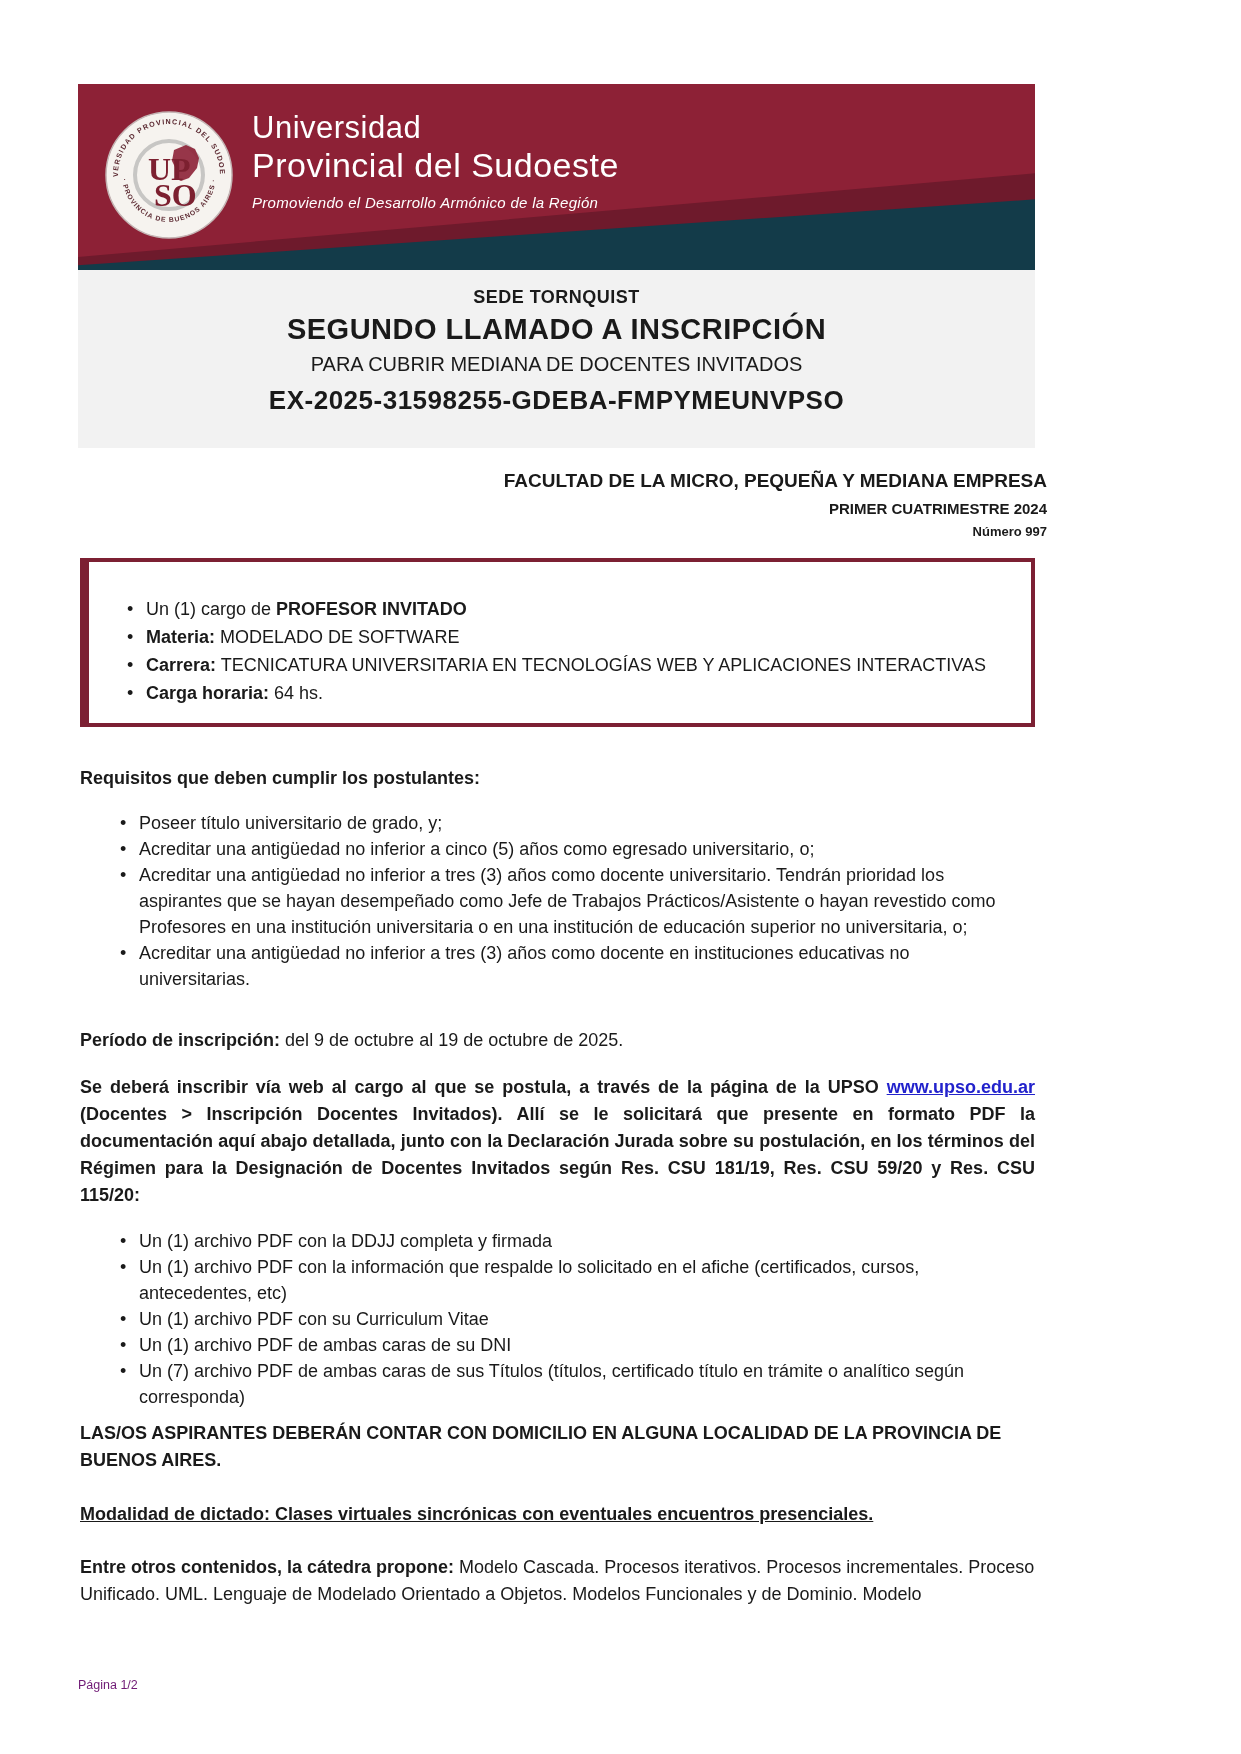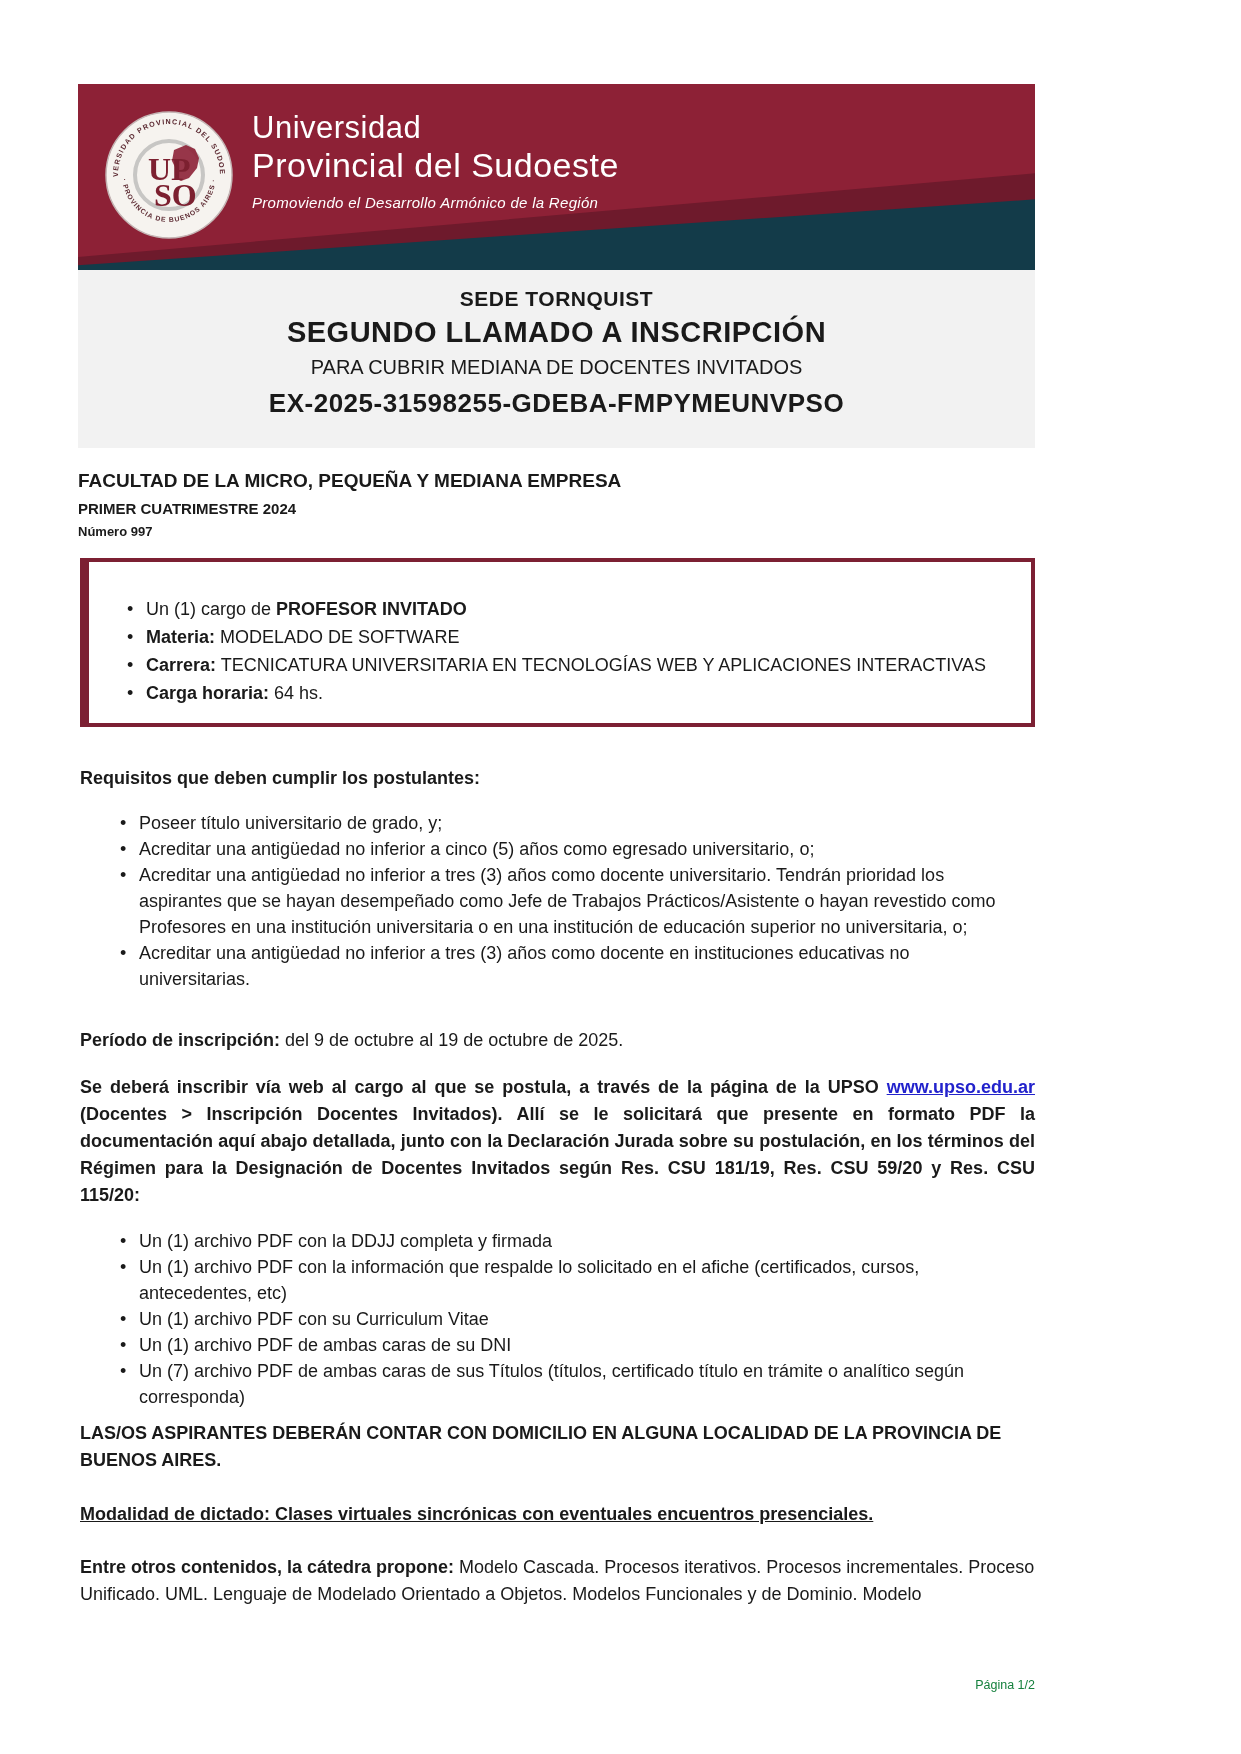--- a/index.html
+++ b/index.html
@@ -12,27 +12,27 @@
   .band-dark { position:absolute; inset:0; background:#6E1A2C; clip-path:polygon(0 93%, 100% 48%, 100% 66%, 0 100%); }
   .band-teal { position:absolute; inset:0; background:#133B49; clip-path:polygon(0 97.5%, 100% 62%, 100% 100%, 0 100%); }
   .logo-wrap { position:absolute; left:26px; top:26px; width:130px; height:130px; }
   .banner-text { position:absolute; left:174px; top:26px; color:#ffffff; }
   .org1 { font-size:31px; font-weight:400; letter-spacing:0.5px; line-height:1.15; }
   .org2 { font-size:34px; font-weight:400; letter-spacing:0.5px; line-height:1.15; }
   .tagline { font-size:15px; font-style:italic; margin-top:9px; letter-spacing:0.3px; }
 
   
   .title-block { position:absolute; left:78px; top:270px; width:957px; height:178px; background:#f2f2f2; text-align:center; padding-top:17px; }
-  .t-sede { font-size:21px; font-weight:700; letter-spacing:0.5px; }
+  .t-sede { font-size:18px; font-weight:700; letter-spacing:0.5px; }
   .t-llamado { font-size:29px; font-weight:700; margin-top:5px; letter-spacing:0.5px; }
   .t-para { font-size:20px; font-weight:400; margin-top:7px; }
   .t-exp { font-size:26px; font-weight:700; margin-top:9px; letter-spacing:0.5px; }
 
   
-  .subtitle { position:absolute; left:78px; top:470px; width:957px; text-align:left; }
+  .subtitle { position:absolute; left:90px; top:470px; width:957px; text-align:right; }
   .s-fac { font-size:19px; font-weight:700; }
   .s-cuat { font-size:15px; font-weight:700; margin-top:8px; }
   .s-num { font-size:13px; font-weight:700; margin-top:7px; }
 
   
   .content { position:absolute; left:80px; top:558px; width:955px; font-size:18px; line-height:26px; }
 
   .cargo-box { border:4px solid #7C2033; border-left-width:9px; padding:33px 30px 16px 36px; }
   .blist { list-style:none; }
   .blist li { position:relative; padding-left:21px; margin:0; }
@@ -42,21 +42,21 @@
   .bold { font-weight:700; }
   .req-heading { font-weight:700; margin-top:38px; }
   .indent-list { margin-top:19px; margin-left:38px; width:900px; }
   .periodo { margin-top:35px; }
   .web-par { margin-top:21px; font-weight:700; text-align:justify; line-height:27px; }
   .web-par a { color:#2222CC; text-decoration:underline; font-weight:700; }
   .domicilio { margin-top:10px; font-weight:700; line-height:27px; }
   .modalidad { margin-top:27px; font-weight:700; text-decoration:underline; }
   .contenidos { margin-top:27px; line-height:27px; }
 
-  .footer { position:absolute; left:78px; top:1678px; width:957px; text-align:right; font-size:12.5px; color:#15803d; }
+  .footer { position:absolute; left:78px; top:1678px; width:957px; text-align:left; font-size:12.5px; color:#701a75; }
 </style>
 </head>
 <body>
 
 <div class="page">
 
   <div class="banner">
     <div class="band-dark"></div>
     <div class="band-teal"></div>
 

